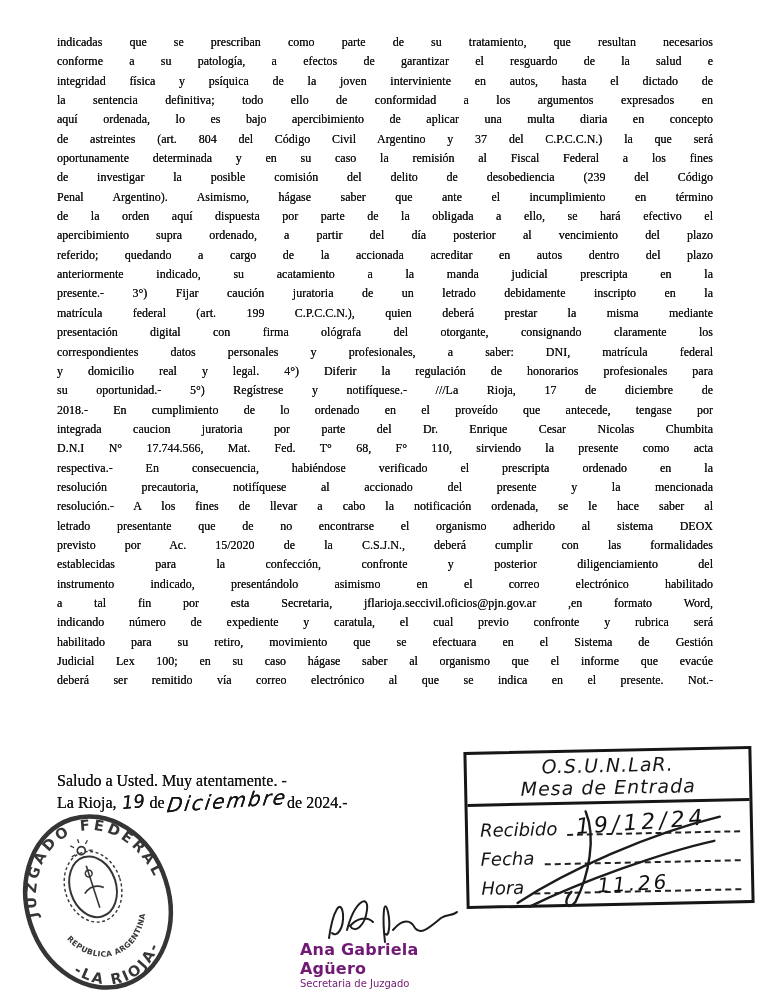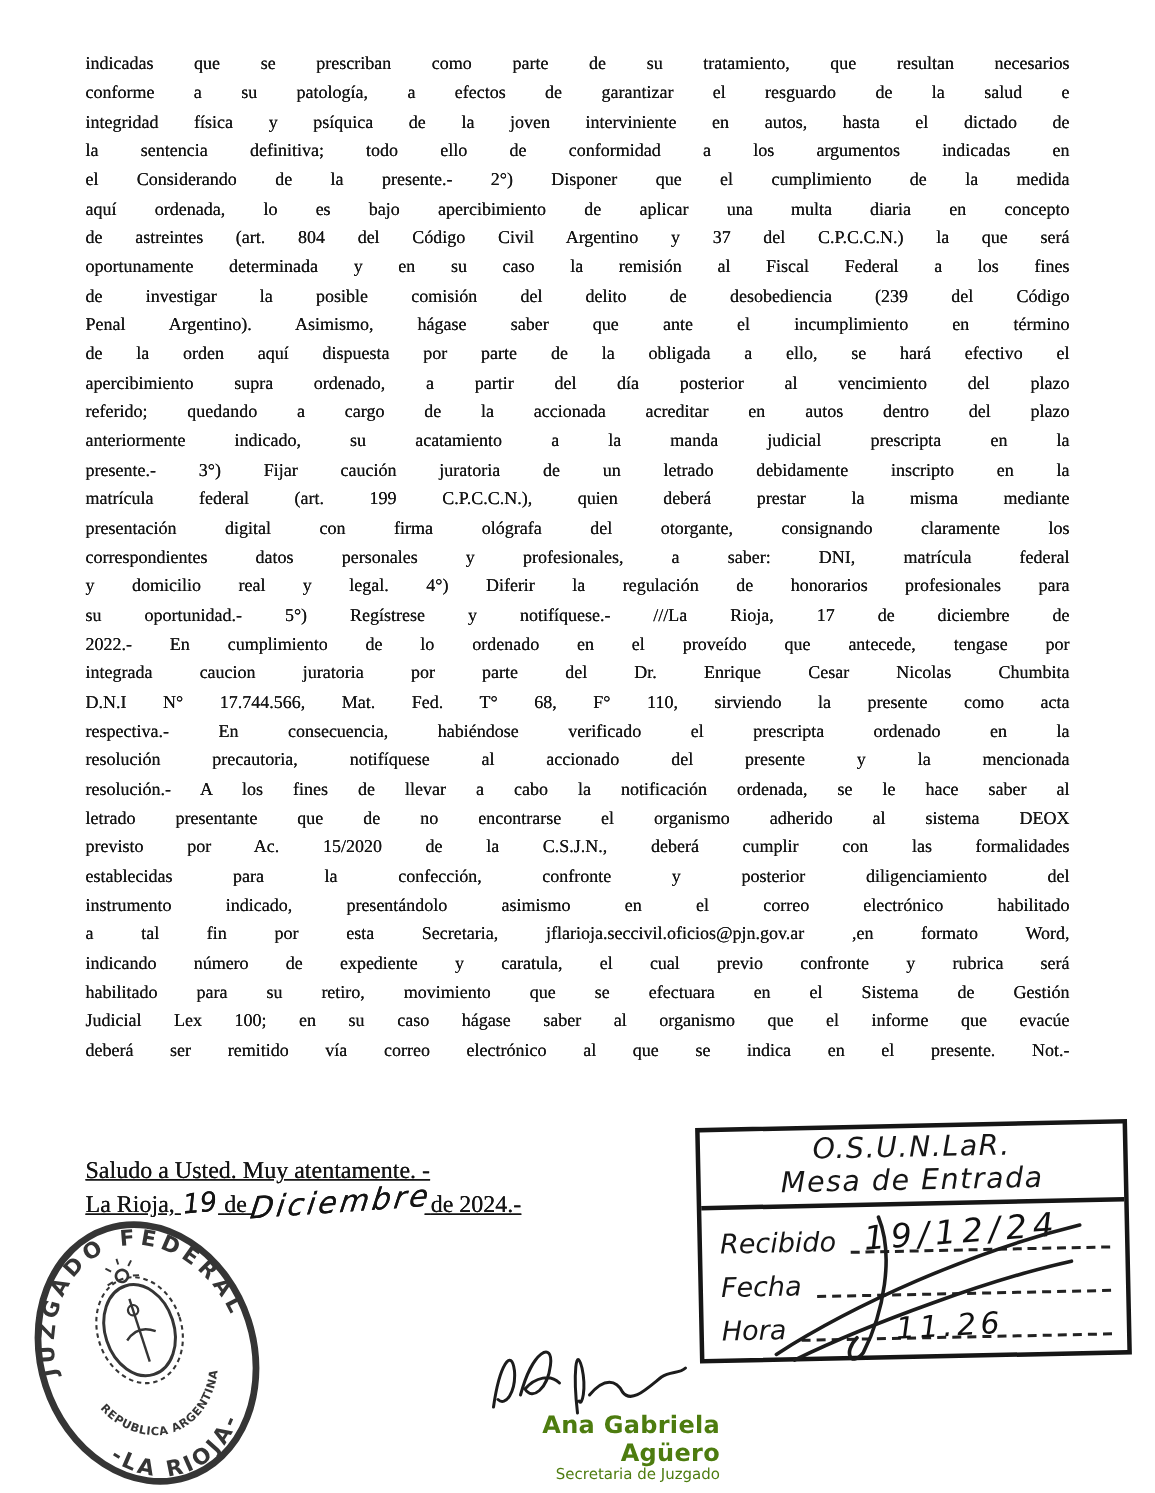--- a/index.html
+++ b/index.html
@@ -12,21 +12,20 @@
     position:absolute;left:57px;top:33px;width:656px;
     font-size:12px;line-height:19.35px;
     text-shadow:0 0 .4px currentColor;
   }
   .ln{text-align:justify;text-align-last:justify;height:19.35px;overflow:visible;white-space:nowrap;}
   .ln.last{text-align-last:left;}
   
   .closing{
     position:absolute;left:57px;top:771px;font-size:16px;line-height:20px;
     text-shadow:0 0 .4px currentColor;
-    text-decoration:underline;
   }
   .hand{
     font-family:"DejaVu Sans", sans-serif;font-style:italic;
     display:inline-block;
   }
   .hand-day{font-size:18px;transform:rotate(-5deg);margin:0 1px;}
   .hand-month{font-size:20px;transform:rotate(-4deg) skewX(-12deg);margin:0 -4px 0 -2px;letter-spacing:2px;}
   
   .entry-stamp{
     position:absolute;left:465px;top:749px;width:288px;height:157px;
@@ -44,52 +43,51 @@
   .val-recibido{top:58px;left:108px;font-size:22px;letter-spacing:4px;transform:rotate(-3deg);}
   .val-hora{top:120px;left:128px;font-size:20px;letter-spacing:3px;transform:rotate(-2deg);}
   .scrawl-overlay{position:absolute;left:-10px;top:45px;pointer-events:none;}
   
   .round-stamp{
     position:absolute;left:6px;top:806px;width:184px;height:192px;
     transform:rotate(-18deg);opacity:.92;
   }
   
   .sig-block{
-    position:absolute;left:300px;top:888px;width:180px;text-align:right;
-    color:#4d7c0f;
+    position:absolute;left:300px;top:888px;width:180px;text-align:left;
+    color:#701a75;
   }
   .sig-svg{display:block;margin:0 auto -6px auto;}
   .sig-name{font-family:"DejaVu Sans", sans-serif;font-size:16px;font-weight:600;letter-spacing:.2px;}
   .sig-role{font-family:"DejaVu Sans", sans-serif;font-size:10px;margin-top:0px;}
 </style>
 </head>
 <body>
 
 <div class="doc-text">
   <div class="ln">indicadas que se prescriban como parte de su tratamiento, que resultan necesarios</div>
   <div class="ln">conforme a su patología, a efectos de garantizar el resguardo de la salud e</div>
   <div class="ln">integridad física y psíquica de la joven interviniente en autos, hasta el dictado de</div>
-  <div class="ln">la sentencia definitiva; todo ello de conformidad a los argumentos indicadas en</div>
-  <div class="ln">el Considerando de la presente.- 2°) Disponer que el cumplimiento de la medida</div>
+  <div class="ln">la sentencia definitiva; todo ello de conformidad a los argumentos expresados en</div>
   <div class="ln">aquí ordenada, lo es bajo apercibimiento de aplicar una multa diaria en concepto</div>
   <div class="ln">de astreintes (art. 804 del Código Civil Argentino y 37 del C.P.C.C.N.) la que será</div>
   <div class="ln">oportunamente determinada y en su caso la remisión al Fiscal Federal a los fines</div>
   <div class="ln">de investigar la posible comisión del delito de desobediencia (239 del Código</div>
   <div class="ln">Penal Argentino). Asimismo, hágase saber que ante el incumplimiento en término</div>
   <div class="ln">de la orden aquí dispuesta por parte de la obligada a ello, se hará efectivo el</div>
   <div class="ln">apercibimiento supra ordenado, a partir del día posterior al vencimiento del plazo</div>
   <div class="ln">referido; quedando a cargo de la accionada acreditar en autos dentro del plazo</div>
   <div class="ln">anteriormente indicado, su acatamiento a la manda judicial prescripta en la</div>
   <div class="ln">presente.- 3°) Fijar caución juratoria de un letrado debidamente inscripto en la</div>
   <div class="ln">matrícula federal (art. 199 C.P.C.C.N.), quien deberá prestar la misma mediante</div>
   <div class="ln">presentación digital con firma ológrafa del otorgante, consignando claramente los</div>
   <div class="ln">correspondientes datos personales y profesionales, a saber: DNI, matrícula federal</div>
   <div class="ln">y domicilio real y legal. 4°) Diferir la regulación de honorarios profesionales para</div>
   <div class="ln">su oportunidad.- 5°) Regístrese y notifíquese.- ///La Rioja, 17 de diciembre de</div>
-  <div class="ln">2022.- En cumplimiento de lo ordenado en el proveído que antecede, tengase por</div>
+  <div class="ln">2018.- En cumplimiento de lo ordenado en el proveído que antecede, tengase por</div>
   <div class="ln">integrada caucion juratoria por parte del Dr. Enrique Cesar Nicolas Chumbita</div>
   <div class="ln">D.N.I N° 17.744.566, Mat. Fed. T° 68, F° 110, sirviendo la presente como acta</div>
   <div class="ln">respectiva.- En consecuencia, habiéndose verificado el prescripta ordenado en la</div>
   <div class="ln">resolución precautoria, notifíquese al accionado del presente y la mencionada</div>
   <div class="ln">resolución.- A los fines de llevar a cabo la notificación ordenada, se le hace saber al</div>
   <div class="ln">letrado presentante que de no encontrarse el organismo adherido al sistema DEOX</div>
   <div class="ln">previsto por Ac. 15/2020 de la C.S.J.N., deberá cumplir con las formalidades</div>
   <div class="ln">establecidas para la confección, confronte y posterior diligenciamiento del</div>
   <div class="ln">instrumento indicado, presentándolo asimismo en el correo electrónico habilitado</div>
   <div class="ln">a tal fin por esta Secretaria, jflarioja.seccivil.oficios@pjn.gov.ar ,en formato Word,</div>

